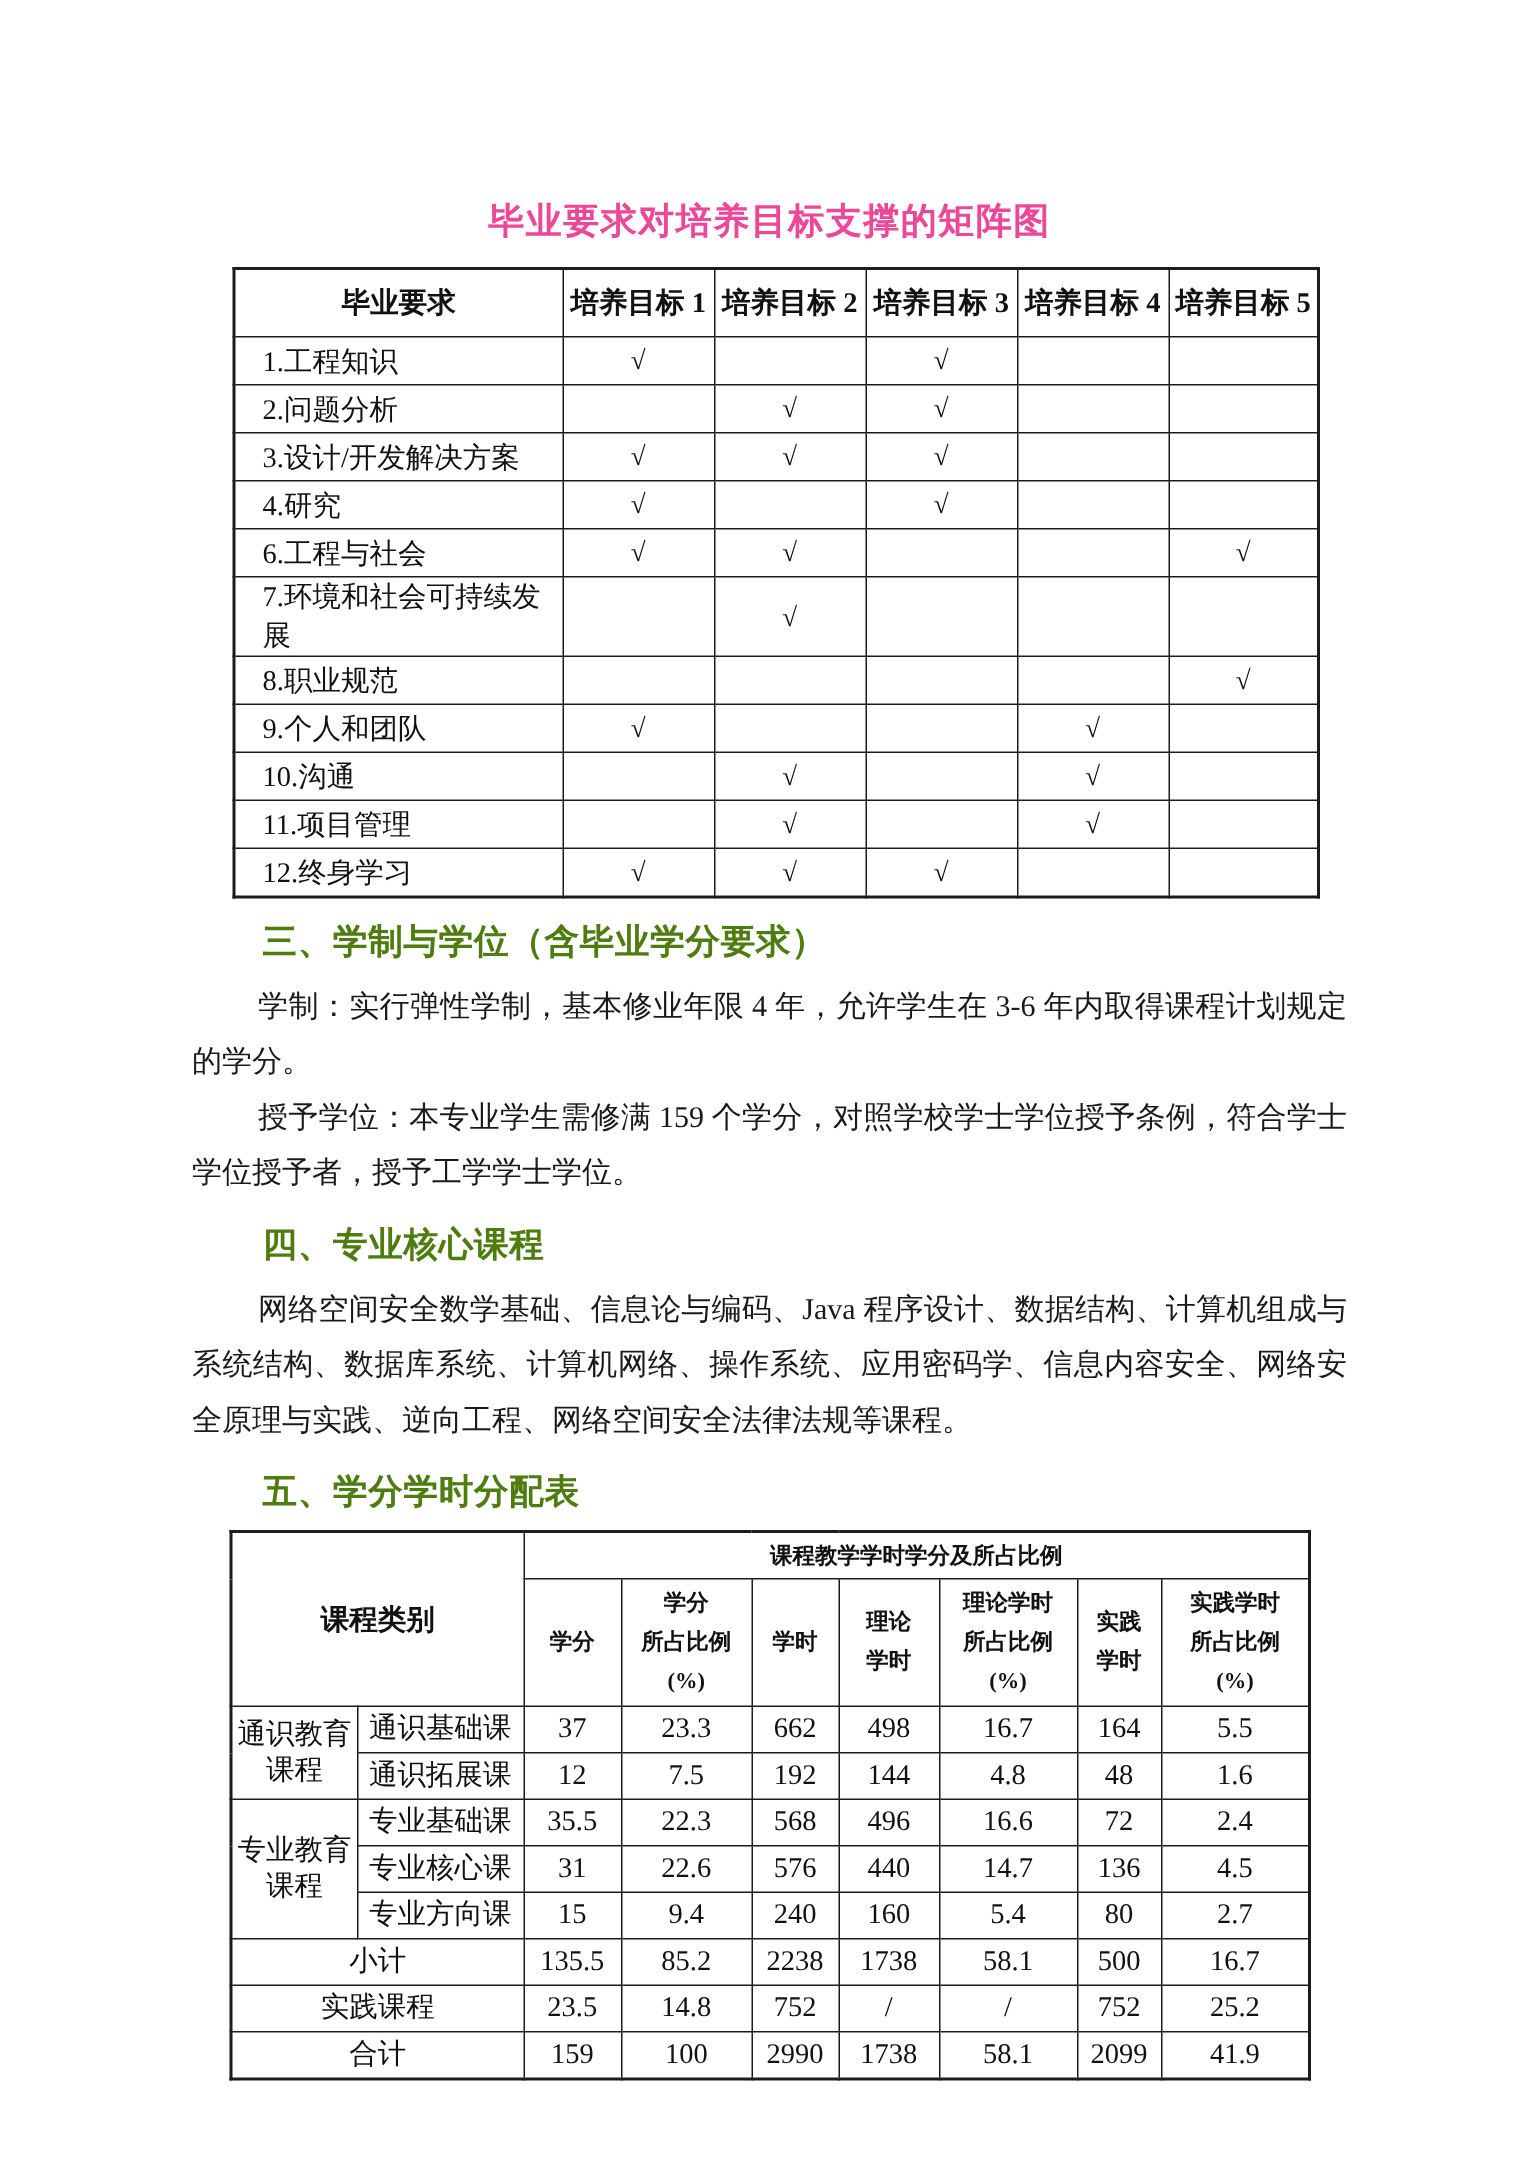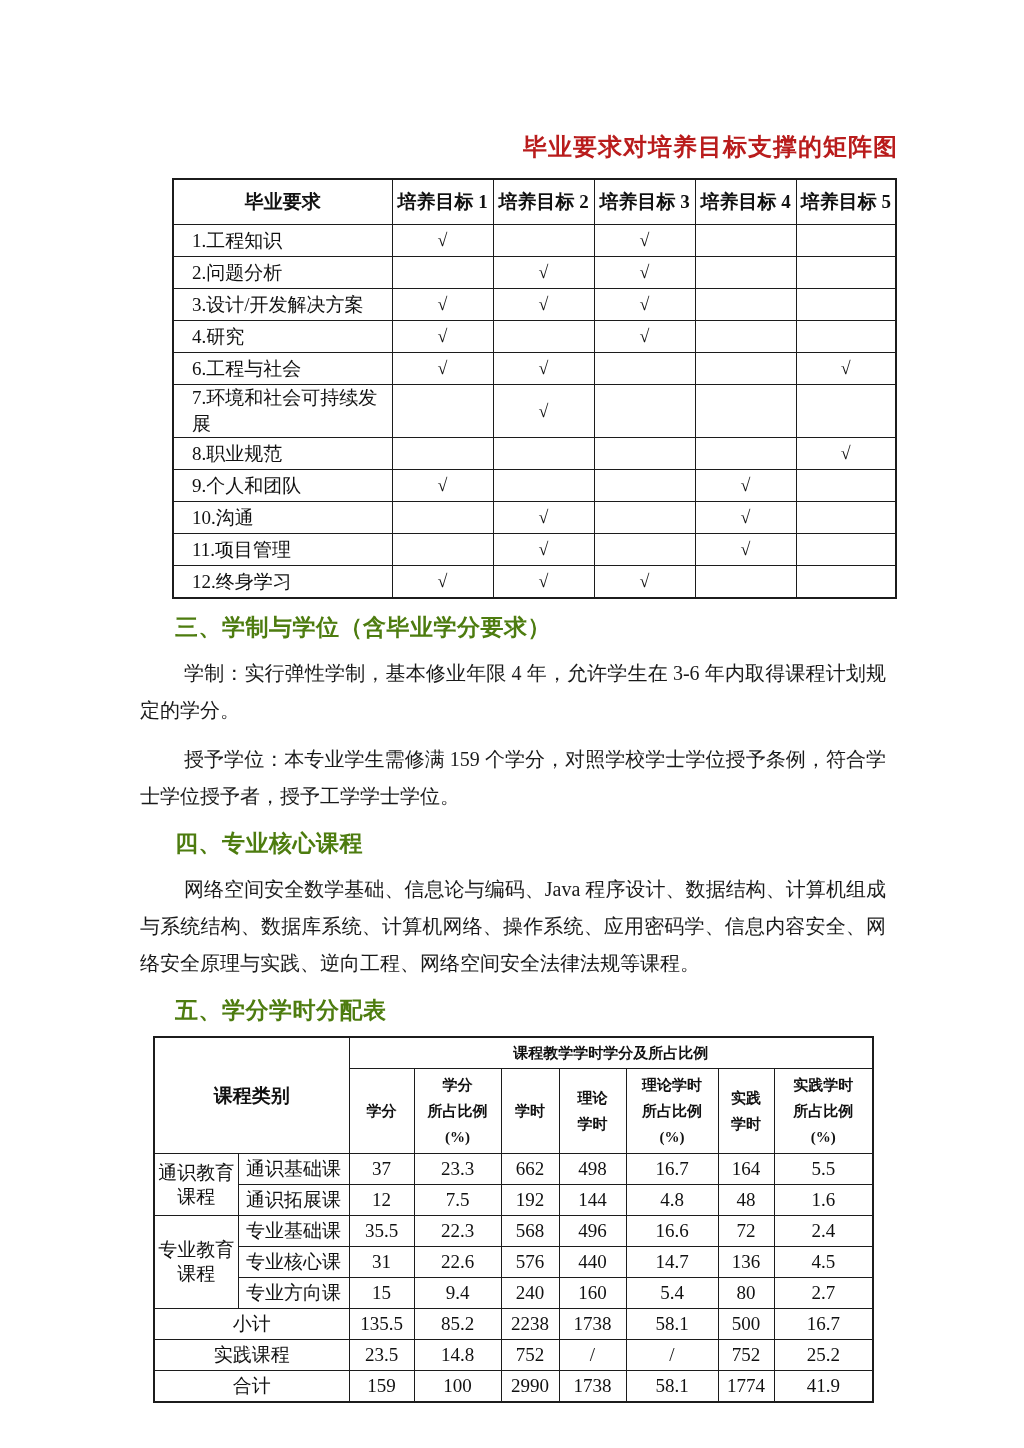--- a/index.html
+++ b/index.html
@@ -15,33 +15,33 @@
     position: relative;
     overflow: hidden;
   }
   .page {
     padding: 131px 126px 0 128px;
   }
   .doc-title {
     font-family: "Liberation Sans", "DejaVu Sans", sans-serif;
     font-size: 24px;
     font-weight: bold;
-    text-align: right;
+    text-align: center;
     margin: 0 0 15px 0;
     letter-spacing: 1px;
-    color: #b91c1c;
+    color: #ec4899;
   }
   table {
     border-collapse: collapse;
     table-layout: fixed;
   }
   
   .matrix-table {
     width: 723px;
-    margin-left: 44px;
+    margin-left: 27px;
     border: 2px solid #1c1c1c;
     font-size: 19px;
   }
   .matrix-table th, .matrix-table td {
     border: 1px solid #1c1c1c;
     padding: 0;
     overflow: hidden;
   }
   .matrix-table thead th {
     height: 44px;
@@ -68,21 +68,21 @@
     color: #4d7c0f;
     margin: 13px 0 10px 0;
     text-indent: 47px;
     letter-spacing: 0.5px;
   }
   .para {
     font-size: 20px;
     line-height: 37px;
     text-align: justify;
     text-indent: 44px;
-    margin: 12px;
+    margin: 0;
     color: #1a1a1a;
   }
   
   .alloc-table {
     width: 719px;
     margin-left: 25px;
     margin-top: 8px;
     border: 2px solid #1c1c1c;
     font-size: 19px;
   }
@@ -351,19 +351,19 @@
           <td>752</td>
           <td>25.2</td>
         </tr>
         <tr>
           <td colspan="2">合计</td>
           <td>159</td>
           <td>100</td>
           <td>2990</td>
           <td>1738</td>
           <td>58.1</td>
-          <td>1774</td>
+          <td>2099</td>
           <td>41.9</td>
         </tr>
       </tbody>
   </table>
 
 </div>
 
 </body></html>

